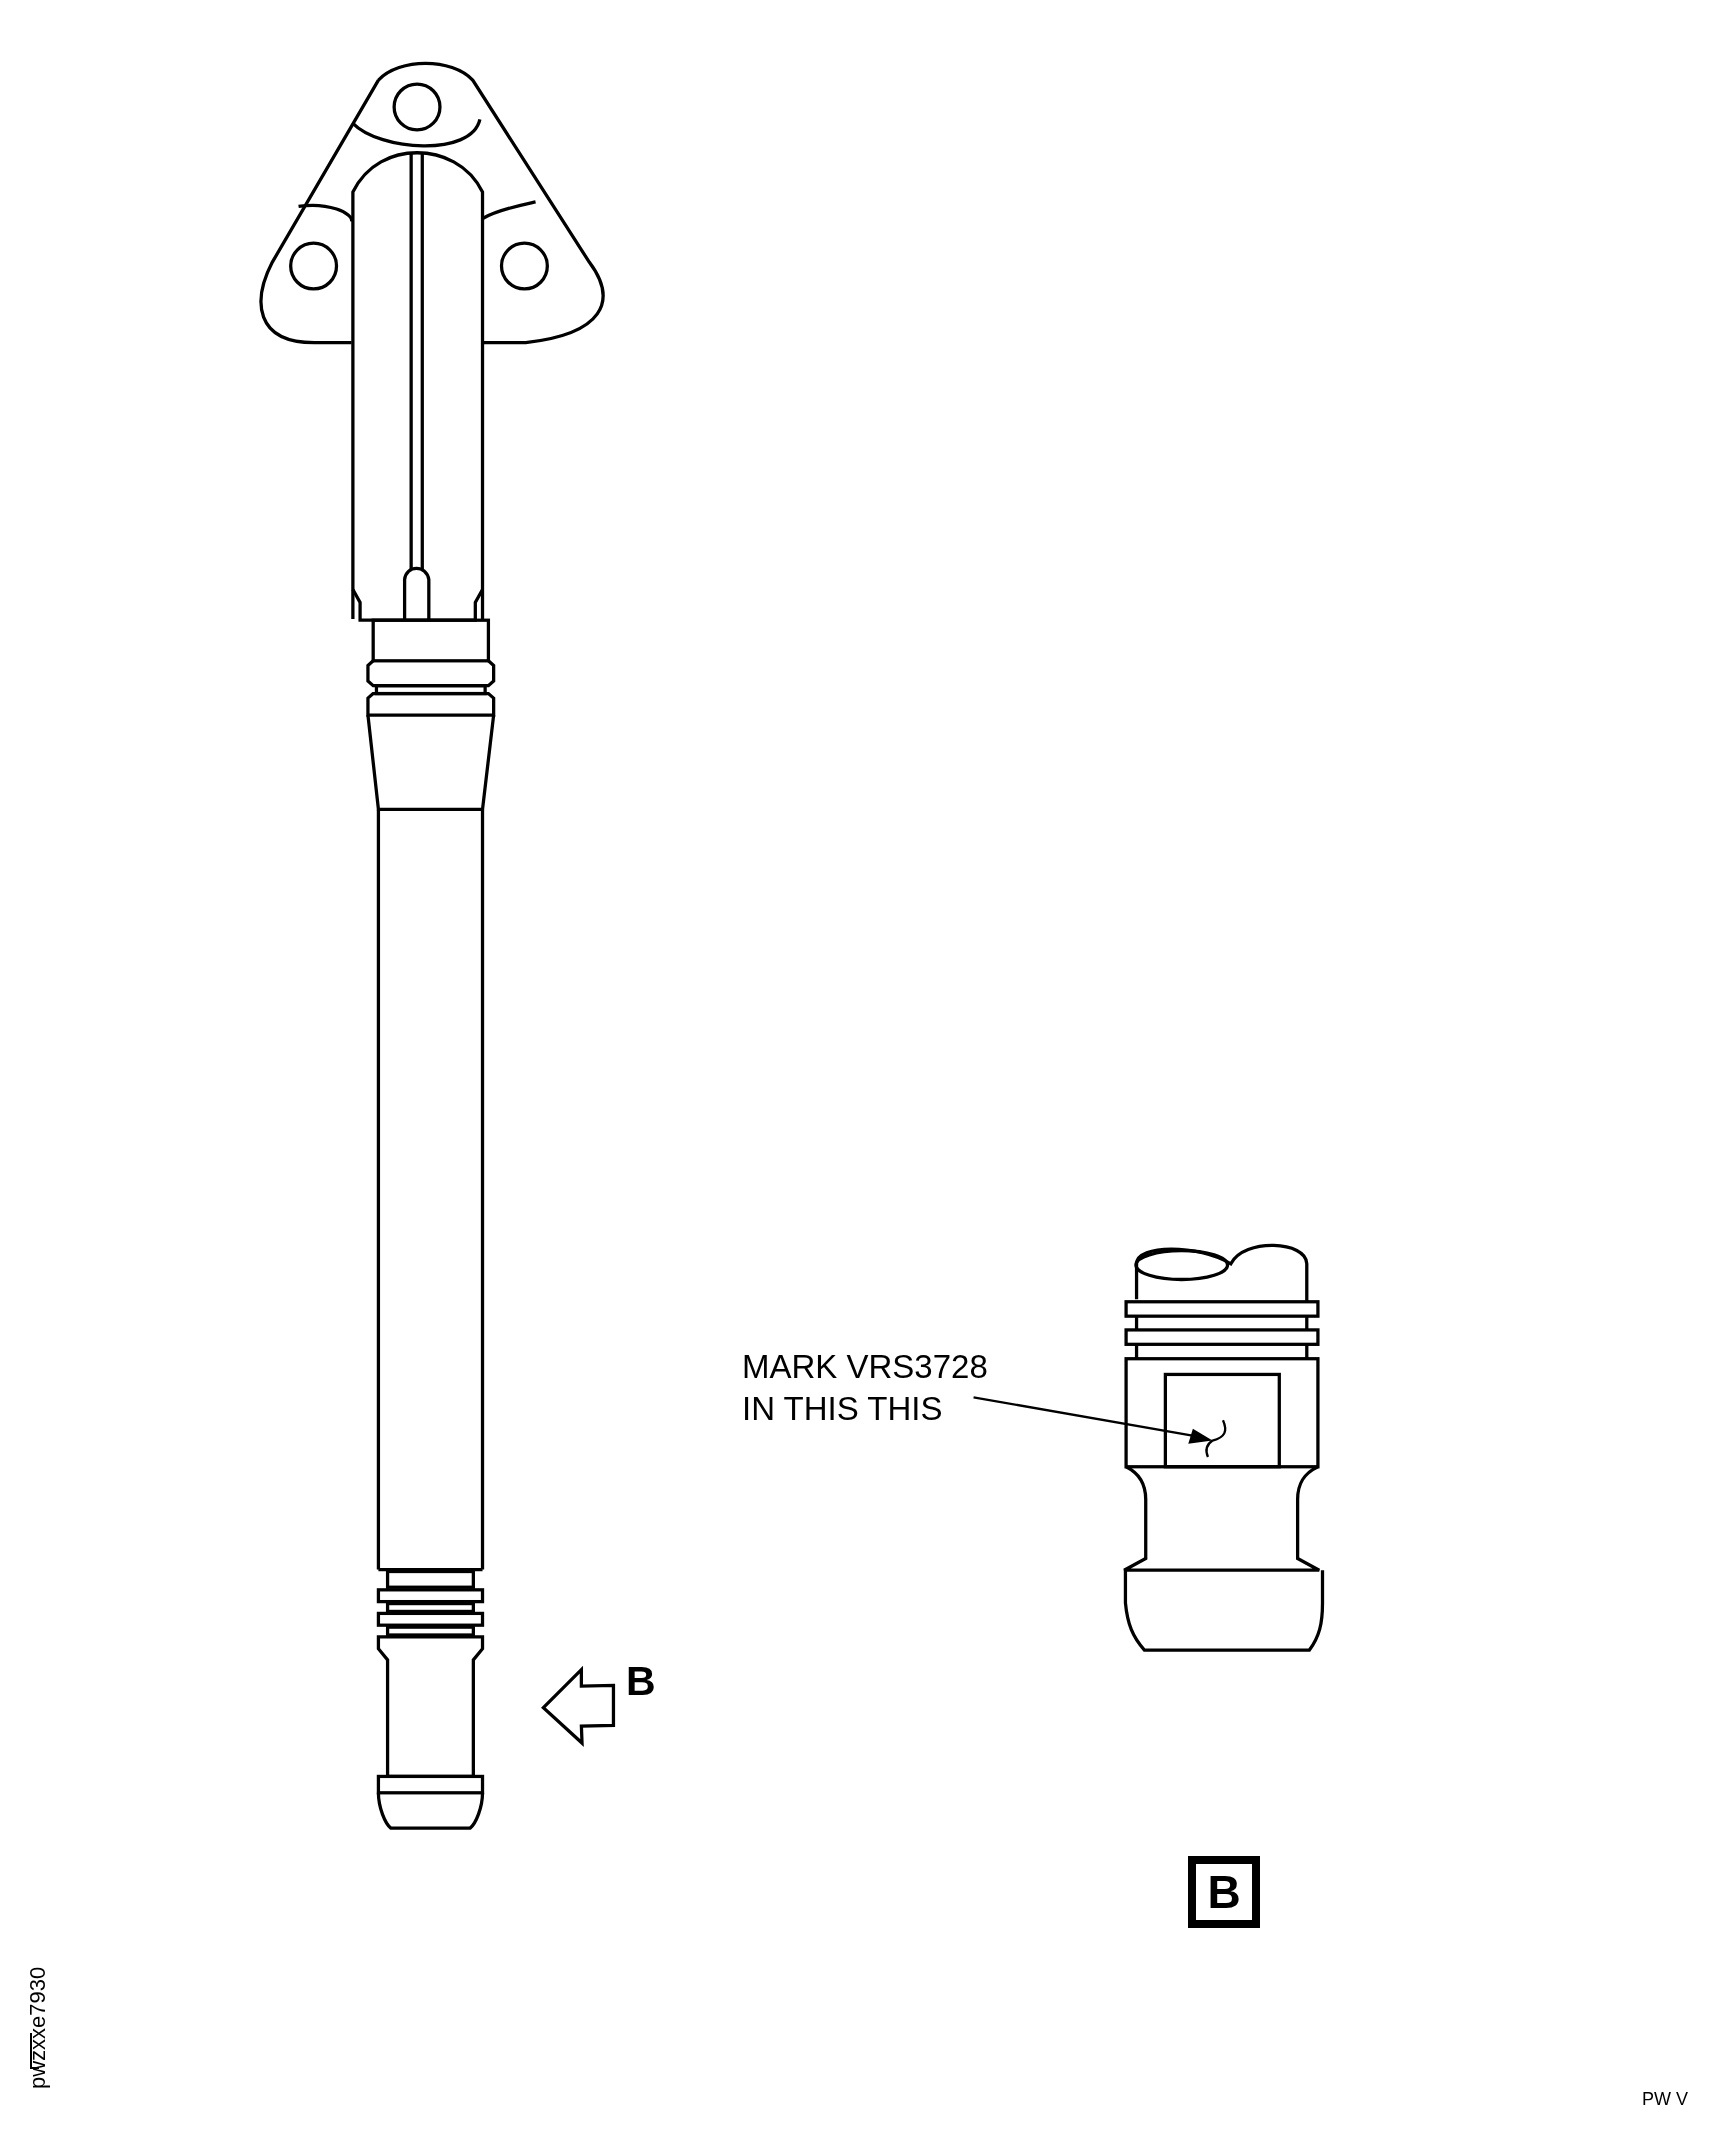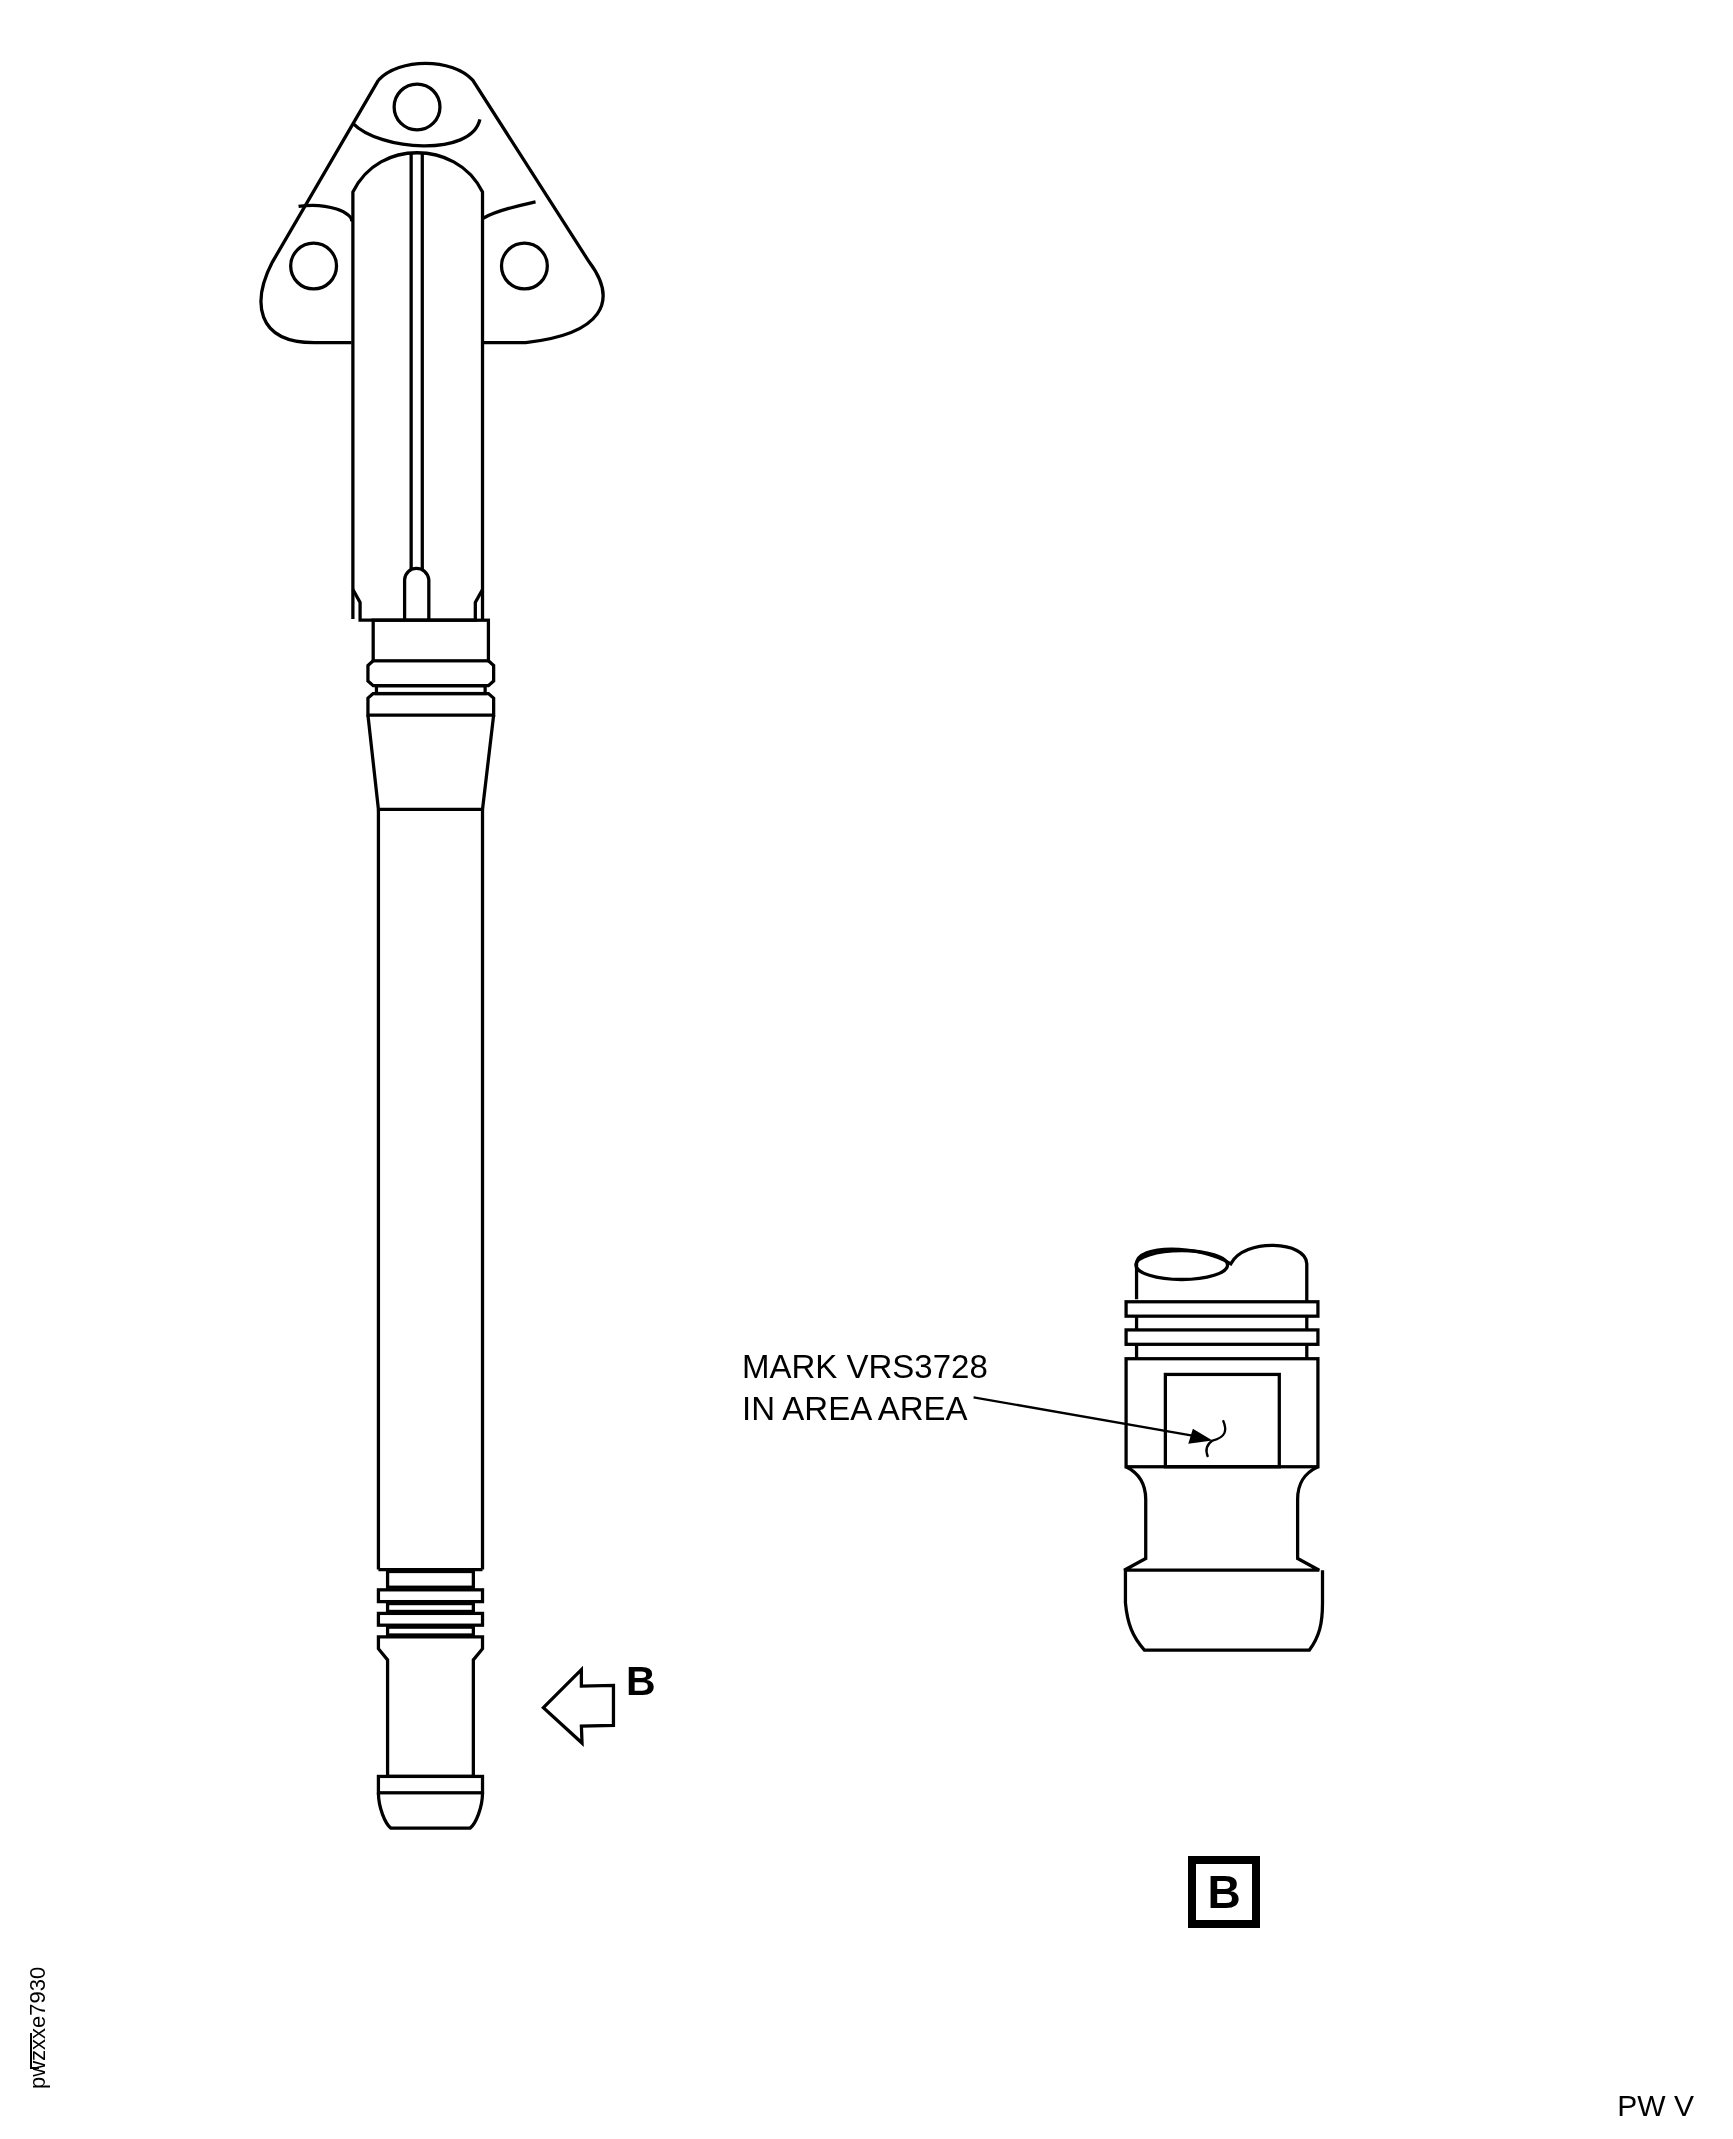--- a/index.html
+++ b/index.html
@@ -7,21 +7,21 @@
   svg.drawing { position: absolute; left: 0; top: 0; }
   .ln { fill: none; stroke: #000; stroke-width: 5; stroke-linejoin: miter; }
   .thin { fill: none; stroke: #000; stroke-width: 3.5; }
   .lbl { position: absolute; color: #000; white-space: nowrap; }
   .callout { left: 742px; top: 1346px; font-size: 33px; line-height: 42px; }
   .view-arrow-letter { left: 626px; top: 1658px; font-size: 41px; font-weight: bold; }
   .view-box { position: absolute; left: 1188px; top: 1856px; width: 72px; height: 72px; border: 8.5px solid #000; box-sizing: border-box; display: flex; align-items: center; justify-content: center; }
   .view-box span { font-size: 46px; font-weight: bold; line-height: 1; }
   .fig-id { position: absolute; left: 25px; top: 2089px; transform: rotate(-90deg); transform-origin: 0 0; font-size: 22px; }
   .fig-corner { position: absolute; left: 30px; top: 2033px; width: 6.5px; height: 34px; border-left: 2.6px solid #000; border-bottom: 2.6px solid #000; }
-  .footer-code { right: 39px; top: 2089px; font-size: 30px; }
+  .footer-code { right: 45px; top: 2089px; font-size: 18px; }
 </style>
 </head>
 <body>
 
 <svg class="drawing" width="1733" height="2140" viewBox="0 0 2647 3268" xmlns="http://www.w3.org/2000/svg">
 
   <g>
 
     <path class="ln" d="M578,122 C610,88 690,88 722,122 L900,400 C945,460 920,510 803,523 L737,523
                         M537,523 L480,523 C390,523 385,460 416,400 L578,122"></path>
@@ -91,21 +91,21 @@
 
     <path class="thin" d="M1868,2169 C1875,2185 1872,2195 1852,2200 C1840,2208 1842,2218 1845,2225"></path>
 
     <line class="thin" x1="1487" y1="2134" x2="1830" y2="2194"></line>
     <path d="M1852,2200 L1815,2205 L1822,2182 Z" fill="#000"></path>
   </g>
 </svg>
 
 <div class="lbl callout">
   <div>MARK VRS3728</div>
-  <div>IN AREA AREA</div>
+  <div>IN THIS THIS</div>
 </div>
 
 <div class="lbl view-arrow-letter">B</div>
 
 <div class="view-box">
   <span>B</span>
 </div>
 
 <div class="fig-corner"></div>
 <div class="lbl fig-id">pwzxxe7930</div>

